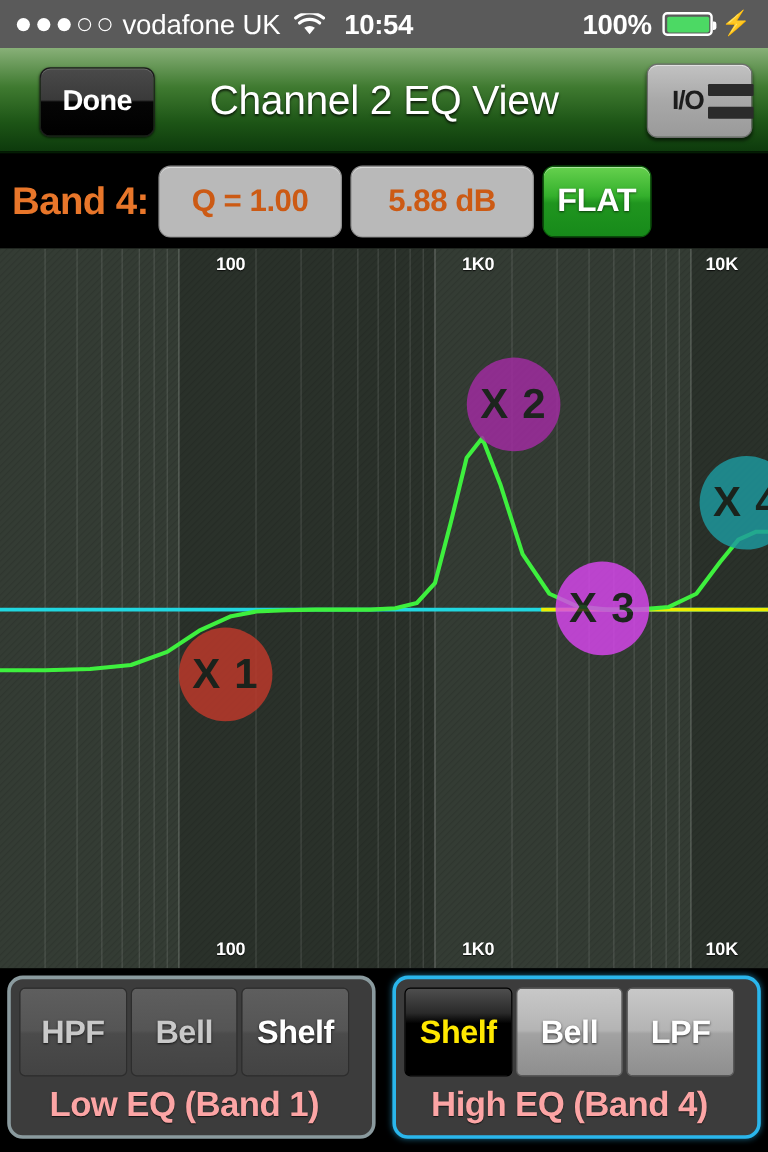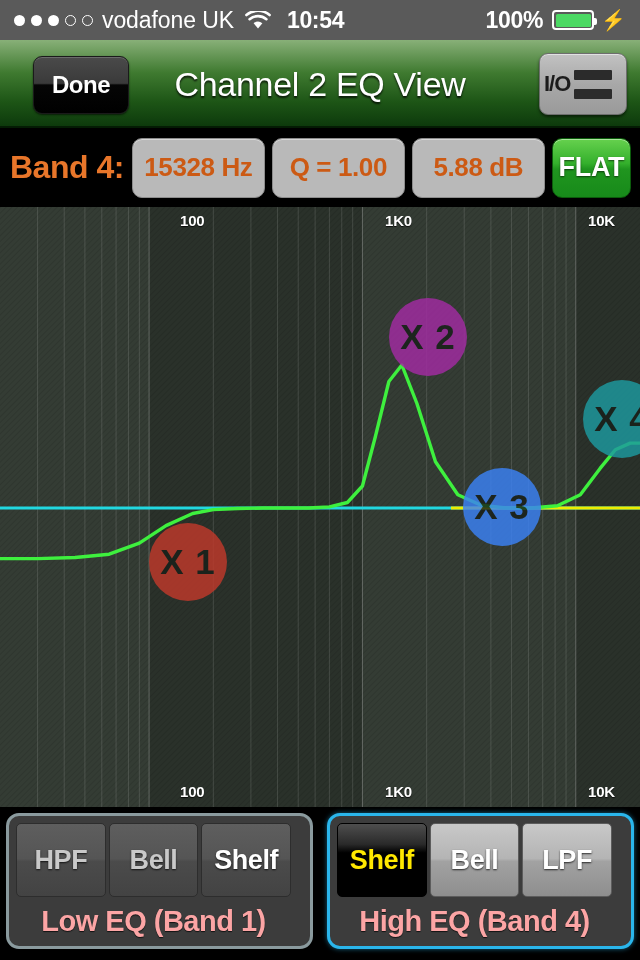--- a/index.html
+++ b/index.html
@@ -84,21 +84,21 @@
     letter-spacing: -0.3px;
     pointer-events: none;
   }
   #io-button {
     position: absolute; right: 13px; top: 13px;
     width: 88px; height: 62px; border-radius: 9px;
     background: linear-gradient(to bottom, #c2c2c2 0%, #a8a8a8 50%, #9a9a9a 100%);
     border: 1px solid #6d6d6d;
     box-shadow: 0 2px 3px rgba(0,0,0,.55), inset 0 1px 0 rgba(255,255,255,.5);
     display: flex; align-items: center; cursor: pointer;
-    box-sizing: border-box; padding-left: 4px;
+    box-sizing: border-box; padding-left: 20px;
   }
   #io-label {
     color: #1c1c1c; font-size: 22px; font-weight: bold; letter-spacing: -1px;
   }
   #io-bars { margin-left: 4px; display: flex; flex-direction: column; gap: 9px; }
   .io-bar { width: 38px; height: 10px; background: #2b2b2b; border-radius: 1px; }
 
   
   #param-bar {
     position: absolute; left: 0; top: 128px;
@@ -251,23 +251,20 @@
     <span id="io-label">I/O</span>
     <span id="io-bars">
       <span class="io-bar"></span>
       <span class="io-bar"></span>
     </span>
   </div>
 </div>
 
 <div id="param-bar">
   <span id="band-label">Band 4:</span>
-  <div class="param-field" id="param-freq">
-    <span>15328 Hz</span>
-  </div>
   <div class="param-field" id="param-q">
     <span>Q = 1.00</span>
   </div>
   <div class="param-field" id="param-gain">
     <span>5.88 dB</span>
   </div>
   <div id="flat-button">
     <span>FLAT</span>
   </div>
 </div>
@@ -334,21 +331,21 @@
       <div class="freq-label" style="left: 385px; top: 576px;">1K0</div>
       <div class="freq-label" style="left: 588px; top: 576px;">10K</div>
     </div>
   <div id="nodes-layer">
       <div class="eq-node" style="left: 149px; top: 316px; width: 78px; height: 78px; background: rgb(192, 57, 43); opacity: 0.82;">
         <span>X 1</span>
       </div>
       <div class="eq-node" style="left: 389px; top: 91px; width: 78px; height: 78px; background: rgb(163, 43, 163); opacity: 0.82;">
         <span>X 2</span>
       </div>
-      <div class="eq-node" style="left: 463px; top: 261px; width: 78px; height: 78px; background: #3b82f6; opacity: 0.82;">
+      <div class="eq-node" style="left: 463px; top: 261px; width: 78px; height: 78px; background: #d946ef; opacity: 0.82;">
         <span>X 3</span>
       </div>
       <div class="eq-node" style="left: 583px; top: 173px; width: 78px; height: 78px; background: rgb(29, 154, 160); opacity: 0.82;">
         <span>X 4</span>
       </div>
     </div>
 </div>
 
 <div id="bottom-bar">
   <div class="eq-panel" id="panel-low" style="border-color: rgb(138, 154, 158);">

